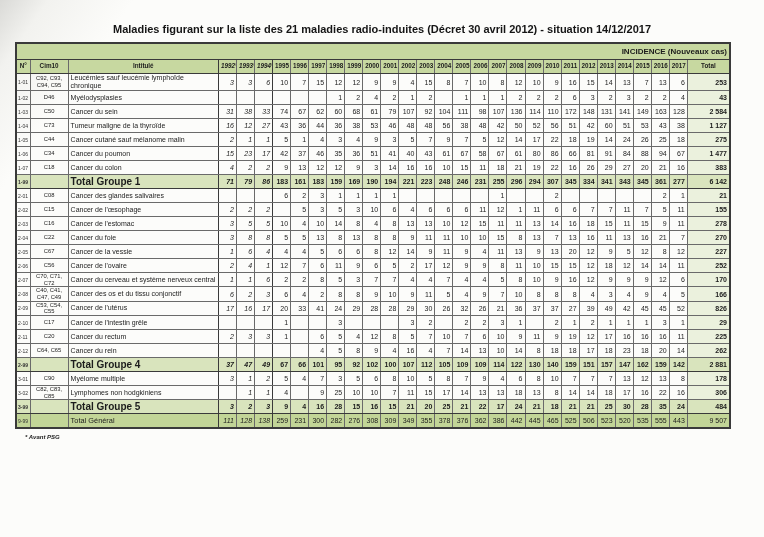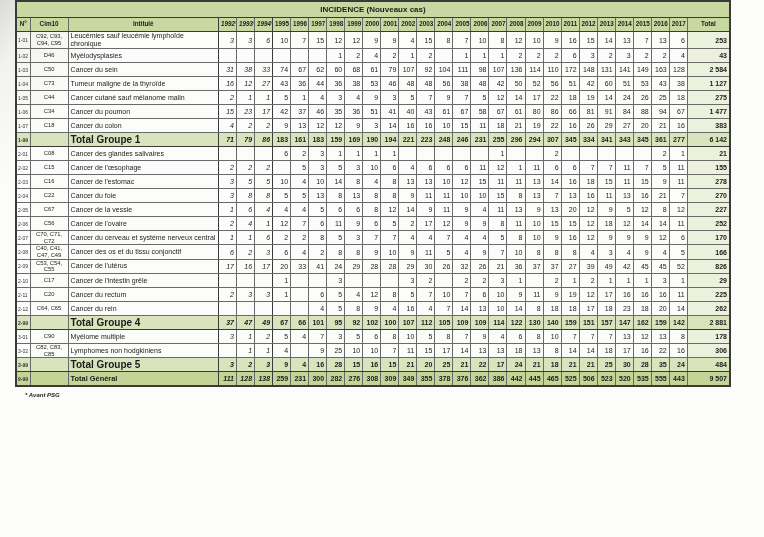--- a/index.html
+++ b/index.html
@@ -24,50 +24,51 @@
     margin-left:15px;width:716px;
     border:2px solid #3a3a3a;
   }
   th,td{
     border:1px solid #6a6a6a;
     padding:0 2px;overflow:hidden;vertical-align:middle;
     color:#1c1c1c;white-space:normal;
   }
   tr.band th{
     background:#c7d8a0;font-size:8px;font-weight:bold;height:15px;
-    text-align:center;border-bottom:1.5px solid #3a3a3a;margin-left:40px;
+    text-align:right;border-bottom:1.5px solid #3a3a3a;margin-left:40px;
   }
   tr.cols th{
     background:#c7d8a0;font-size:6.3px;font-weight:bold;height:13px;
     text-align:center;border-bottom:1.5px solid #3a3a3a;line-height:1;
   }
   tr.cols th.star{font-style:italic;}
   td.num{font-size:5px;text-align:left;color:#333;padding:0 1px;}
   td.code{font-size:5.8px;text-align:center;line-height:1.15;padding:0 1px;}
   td.label{font-size:7px;text-align:left;line-height:1.15;border-right:1.5px solid #3a3a3a;}
   th.label{border-right:1.5px solid #3a3a3a;}
   td.val{font-size:7px;text-align:right;height:13px;line-height:1;}
   td.star{font-style:italic;}
   td.y94,th.y94{border-right:1.5px solid #3a3a3a;}
   td.totalcol{
     background:#ebf1dd;font-weight:bold;font-size:7px;text-align:right;
     border-left:1.5px solid #3a3a3a;
   }
   tr.total td{background:#d9e4bd;font-weight:bold;border-top:1.5px solid #3a3a3a;border-bottom:1.5px solid #3a3a3a;}
   tr.total td.label{font-size:10px;}
-  tr.grand td{background:#c2d597;font-weight:bold;border-top:1.5px solid #3a3a3a;}
+  tr.grand td{background:#c2d597;font-weight:normal;border-top:1.5px solid #3a3a3a;}
   tr.grand td.label{font-size:7.4px;}
   .footnote{
     margin:5px 0 0 25px;font-size:6px;font-weight:bold;font-style:italic;color:#222;
   }
 </style>
 </head>
 <body>
 
 <div class="page">
+  <div class="title">Maladies figurant sur la liste des 21 maladies radio-induites (Décret 30 avril 2012) - situation 14/12/2017</div>
 
   <table>
     <colgroup id="cg">
         <col style="width: 14px;">
         <col style="width: 38px;">
         <col style="width: 150px;">
         <col style="width: 18px;">
         <col style="width: 18px;">
         <col style="width: 18px;">
         <col style="width: 18px;">

